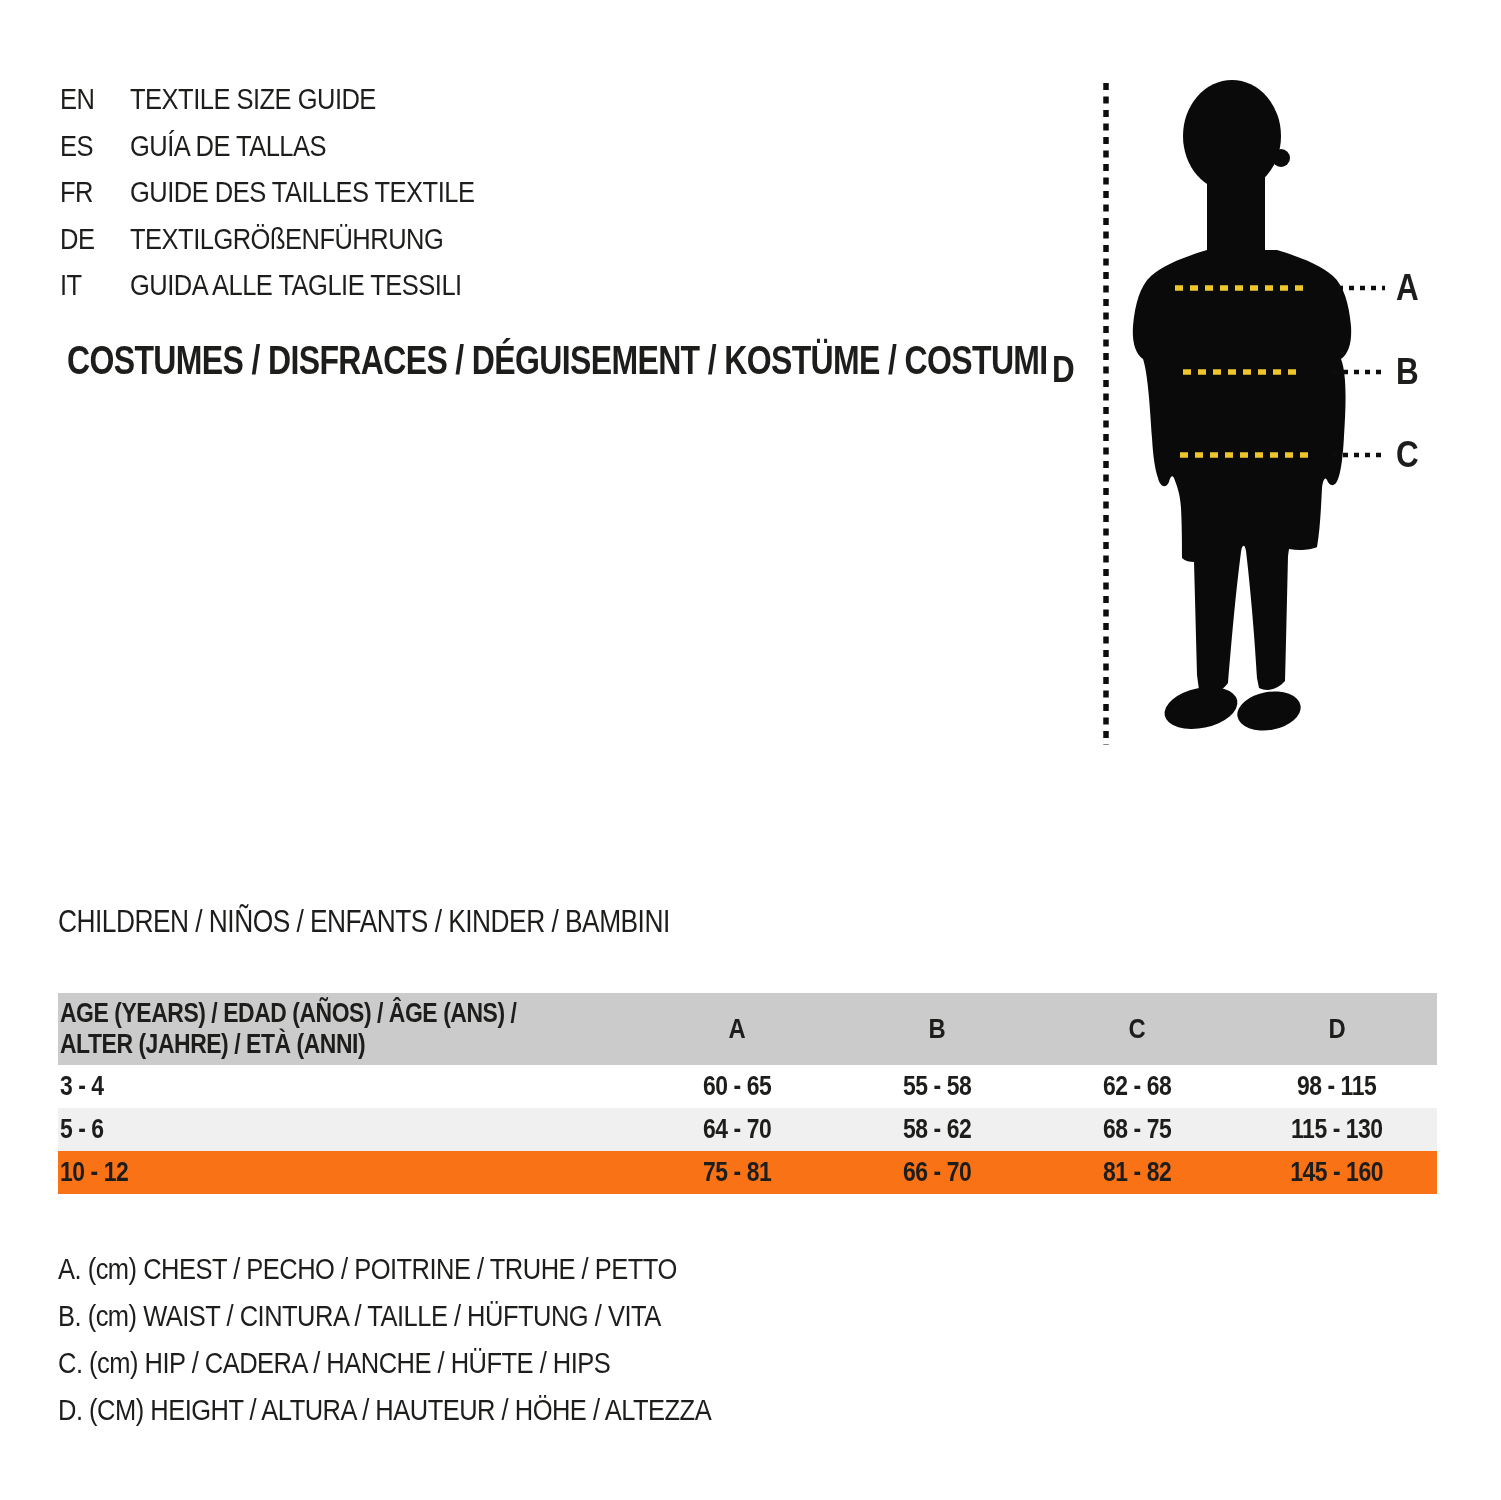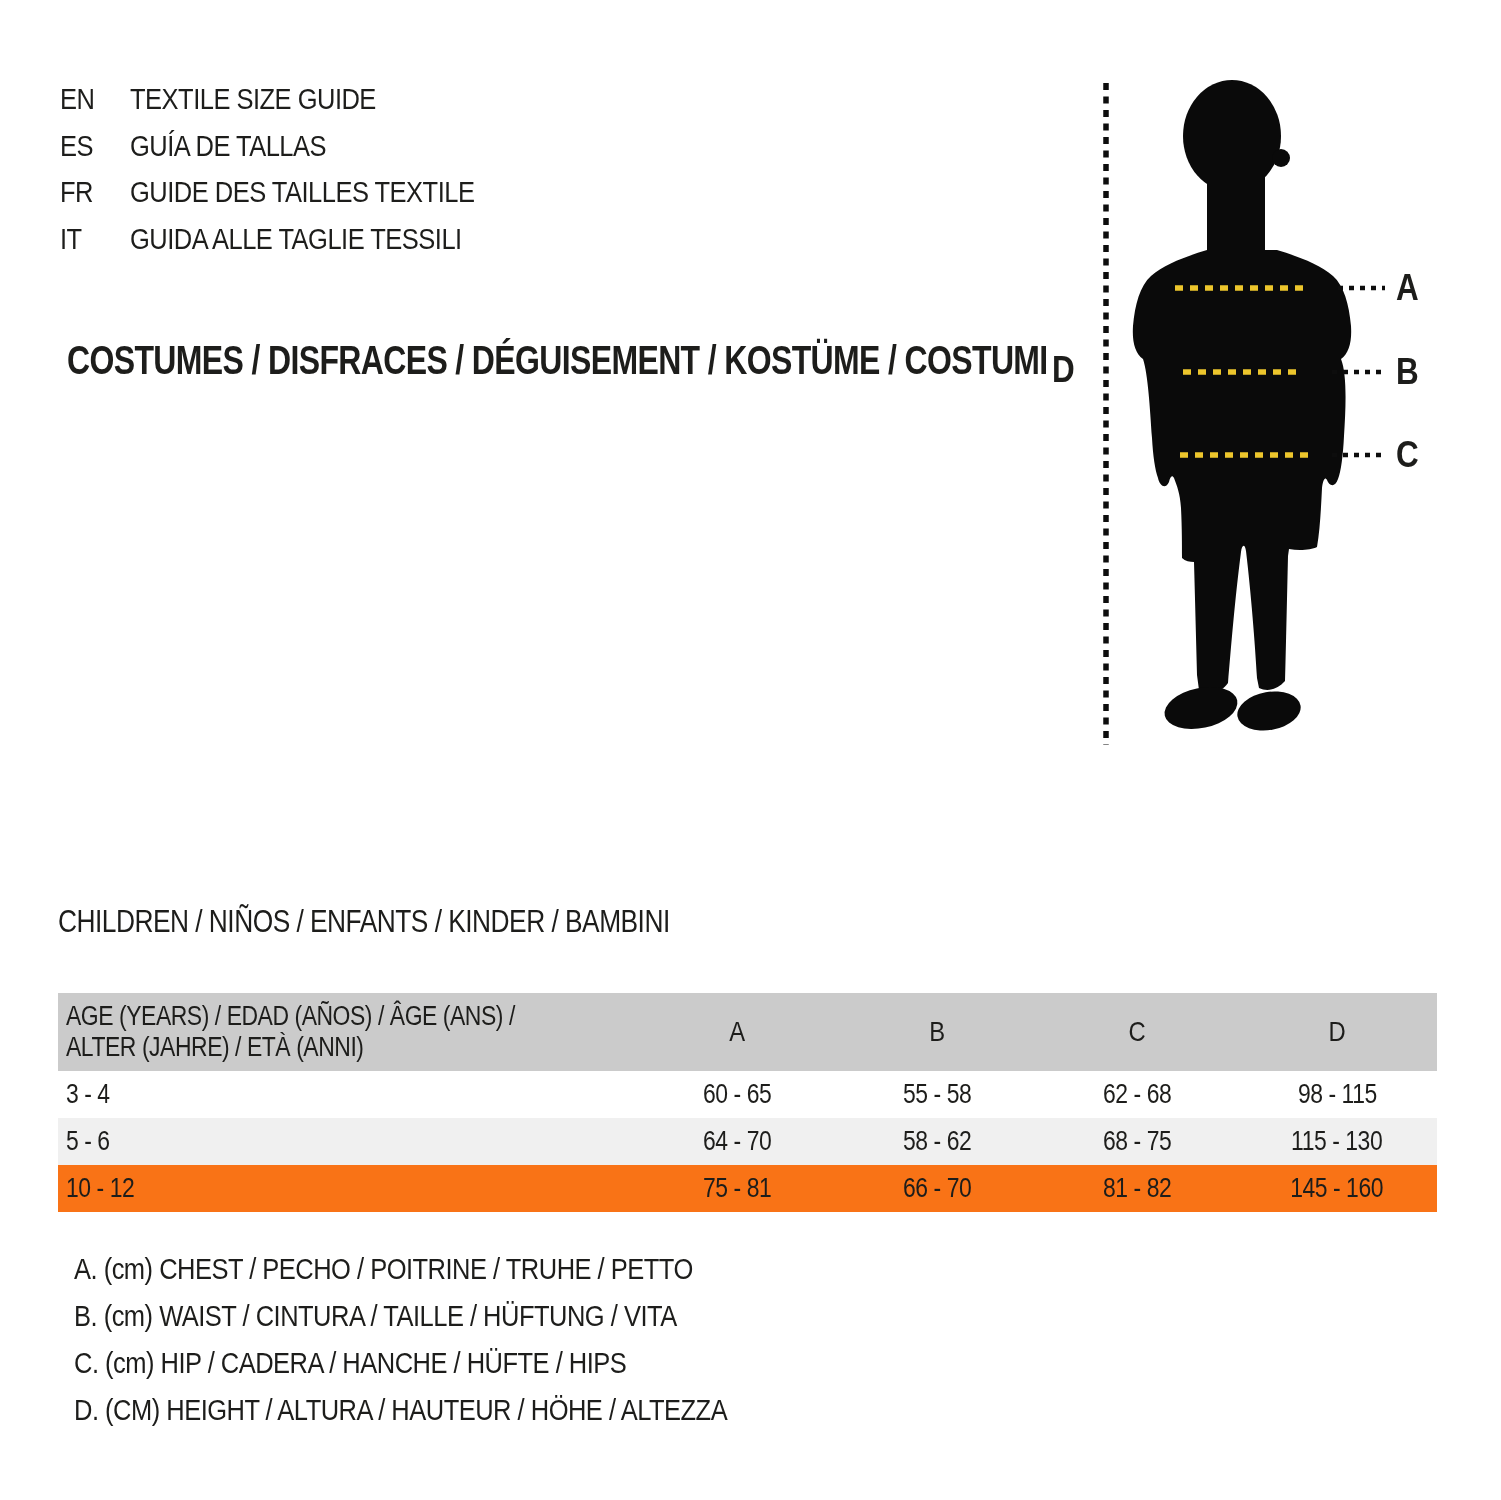--- a/index.html
+++ b/index.html
@@ -27,52 +27,56 @@
   .figure-svg{position:absolute;left:1095px;top:78px;width:295px;height:670px;}
   .measure-label{position:absolute;font-size:37px;font-weight:bold;line-height:40px;}
   .label-d{left:1050px;top:350px;}
   .label-a{left:1394px;top:268px;}
   .label-b{left:1394px;top:352px;}
   .label-c{left:1394px;top:435px;}
 
   
   .table-title{position:absolute;left:58px;top:904px;font-size:31px;line-height:36px;}
   .size-table{position:absolute;left:58px;top:993px;width:1379px;border-collapse:collapse;table-layout:fixed;}
-  .size-table td,.size-table th{padding:8px;font-weight:normal;vertical-align:middle;}
+  .size-table td,.size-table th{padding:2px;font-weight:bold;vertical-align:middle;}
   .size-table thead tr{height:72px;}
   .size-table tbody tr{height:43px;}
   .size-table tbody td{font-size:27px;}
   .age-col{width:42%;}
   .val-col{width:14.5%;}
   .age-cell{text-align:left;padding-left:8px;}
   .val-cell{text-align:center;}
   .hdr-age{font-size:27px;line-height:31px;text-align:left;padding-left:8px;padding-top:2px;}
   .hdr-letter{font-size:28px;text-align:center;}
 
   
-  .legend-block{position:absolute;left:74px;top:1252px;}
+  .legend-block{position:absolute;left:58px;top:1252px;}
   .legend-line{height:47px;font-size:30px;line-height:34px;}
 </style>
 </head>
 <body>
 
 <div class="page">
 
   <div class="lang-block">
     <div class="lang-row">
       <span class="lang-code"><span class="cx">EN</span></span>
       <span class="cx">TEXTILE SIZE GUIDE</span>
     </div>
     <div class="lang-row">
       <span class="lang-code"><span class="cx">ES</span></span>
       <span class="cx">GUÍA DE TALLAS</span>
     </div>
     <div class="lang-row">
       <span class="lang-code"><span class="cx">FR</span></span>
       <span class="cx">GUIDE DES TAILLES TEXTILE</span>
+    </div>
+    <div class="lang-row">
+      <span class="lang-code"><span class="cx">DE</span></span>
+      <span class="cx">TEXTILGRÖßENFÜHRUNG</span>
     </div>
     <div class="lang-row">
       <span class="lang-code"><span class="cx">IT</span></span>
       <span class="cx">GUIDA ALLE TAGLIE TESSILI</span>
     </div>
   </div>
 
   <div class="category-heading">
     <span class="cx80">COSTUMES / DISFRACES / DÉGUISEMENT / KOSTÜME / COSTUMI</span>
   </div>

